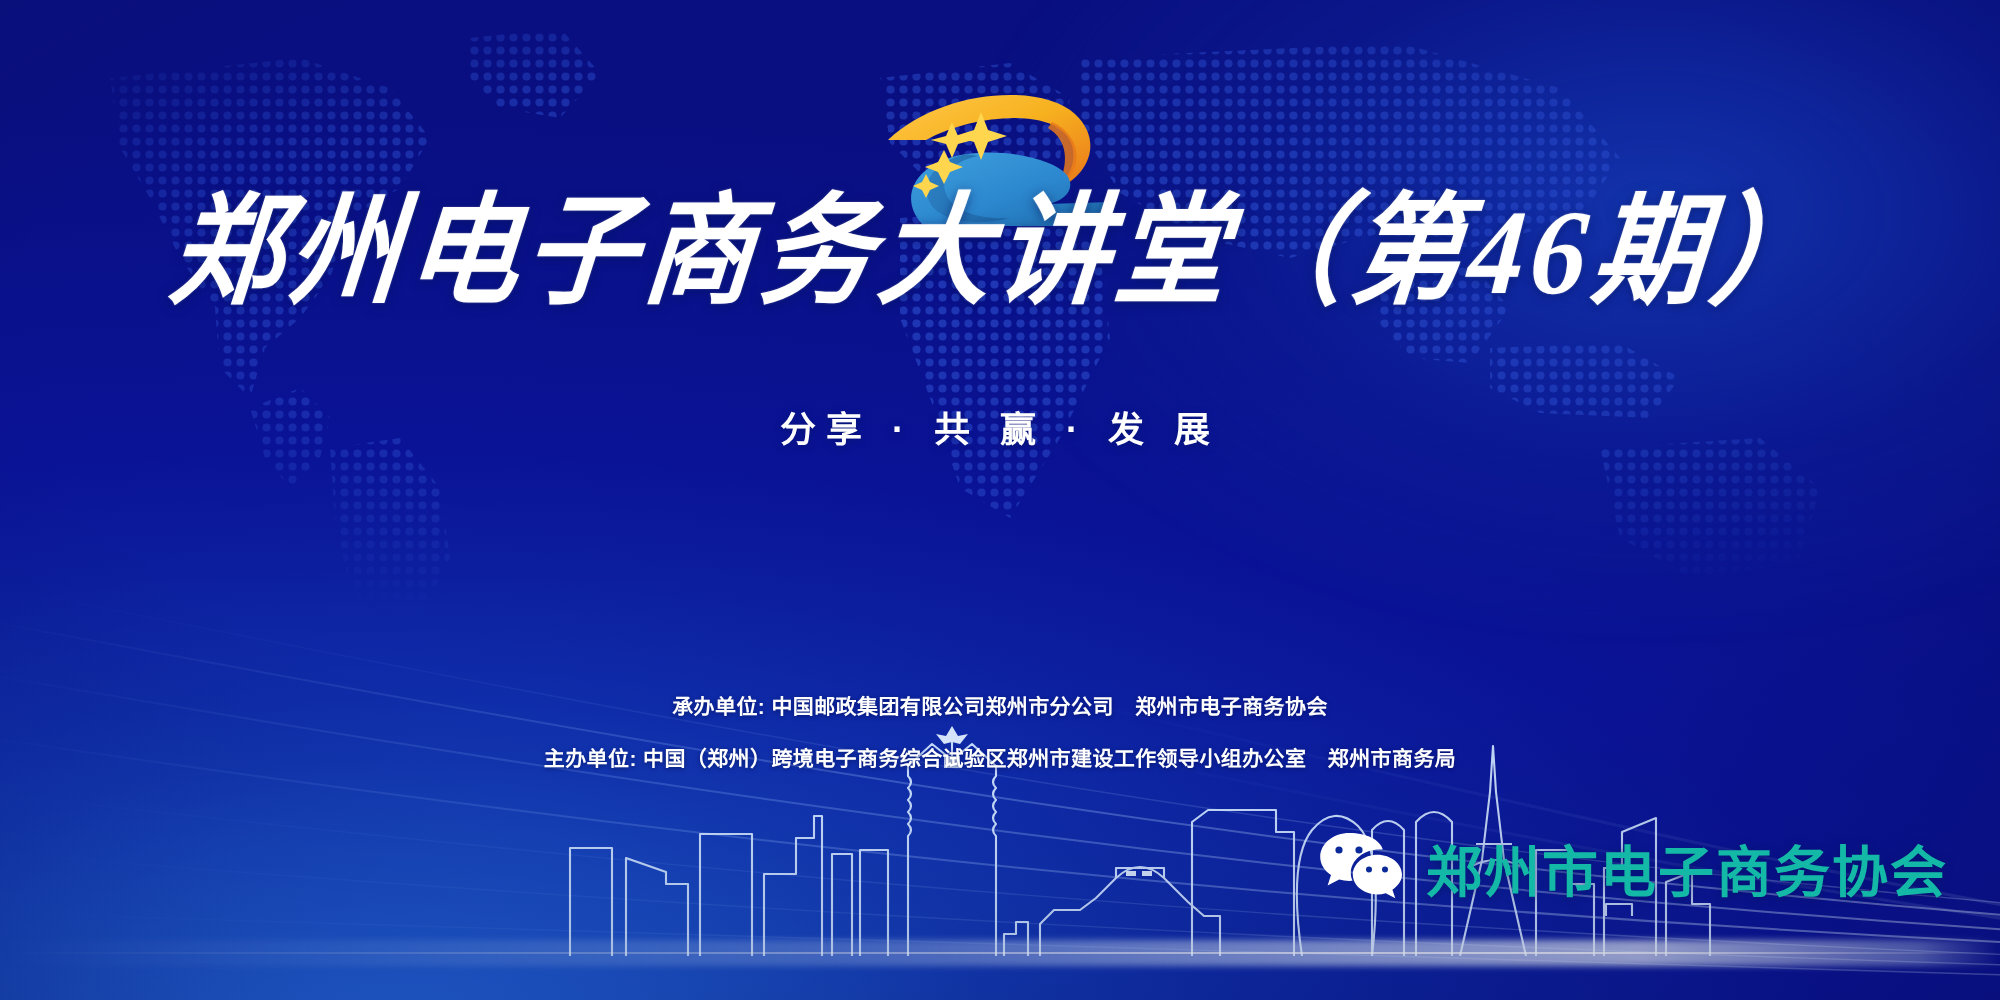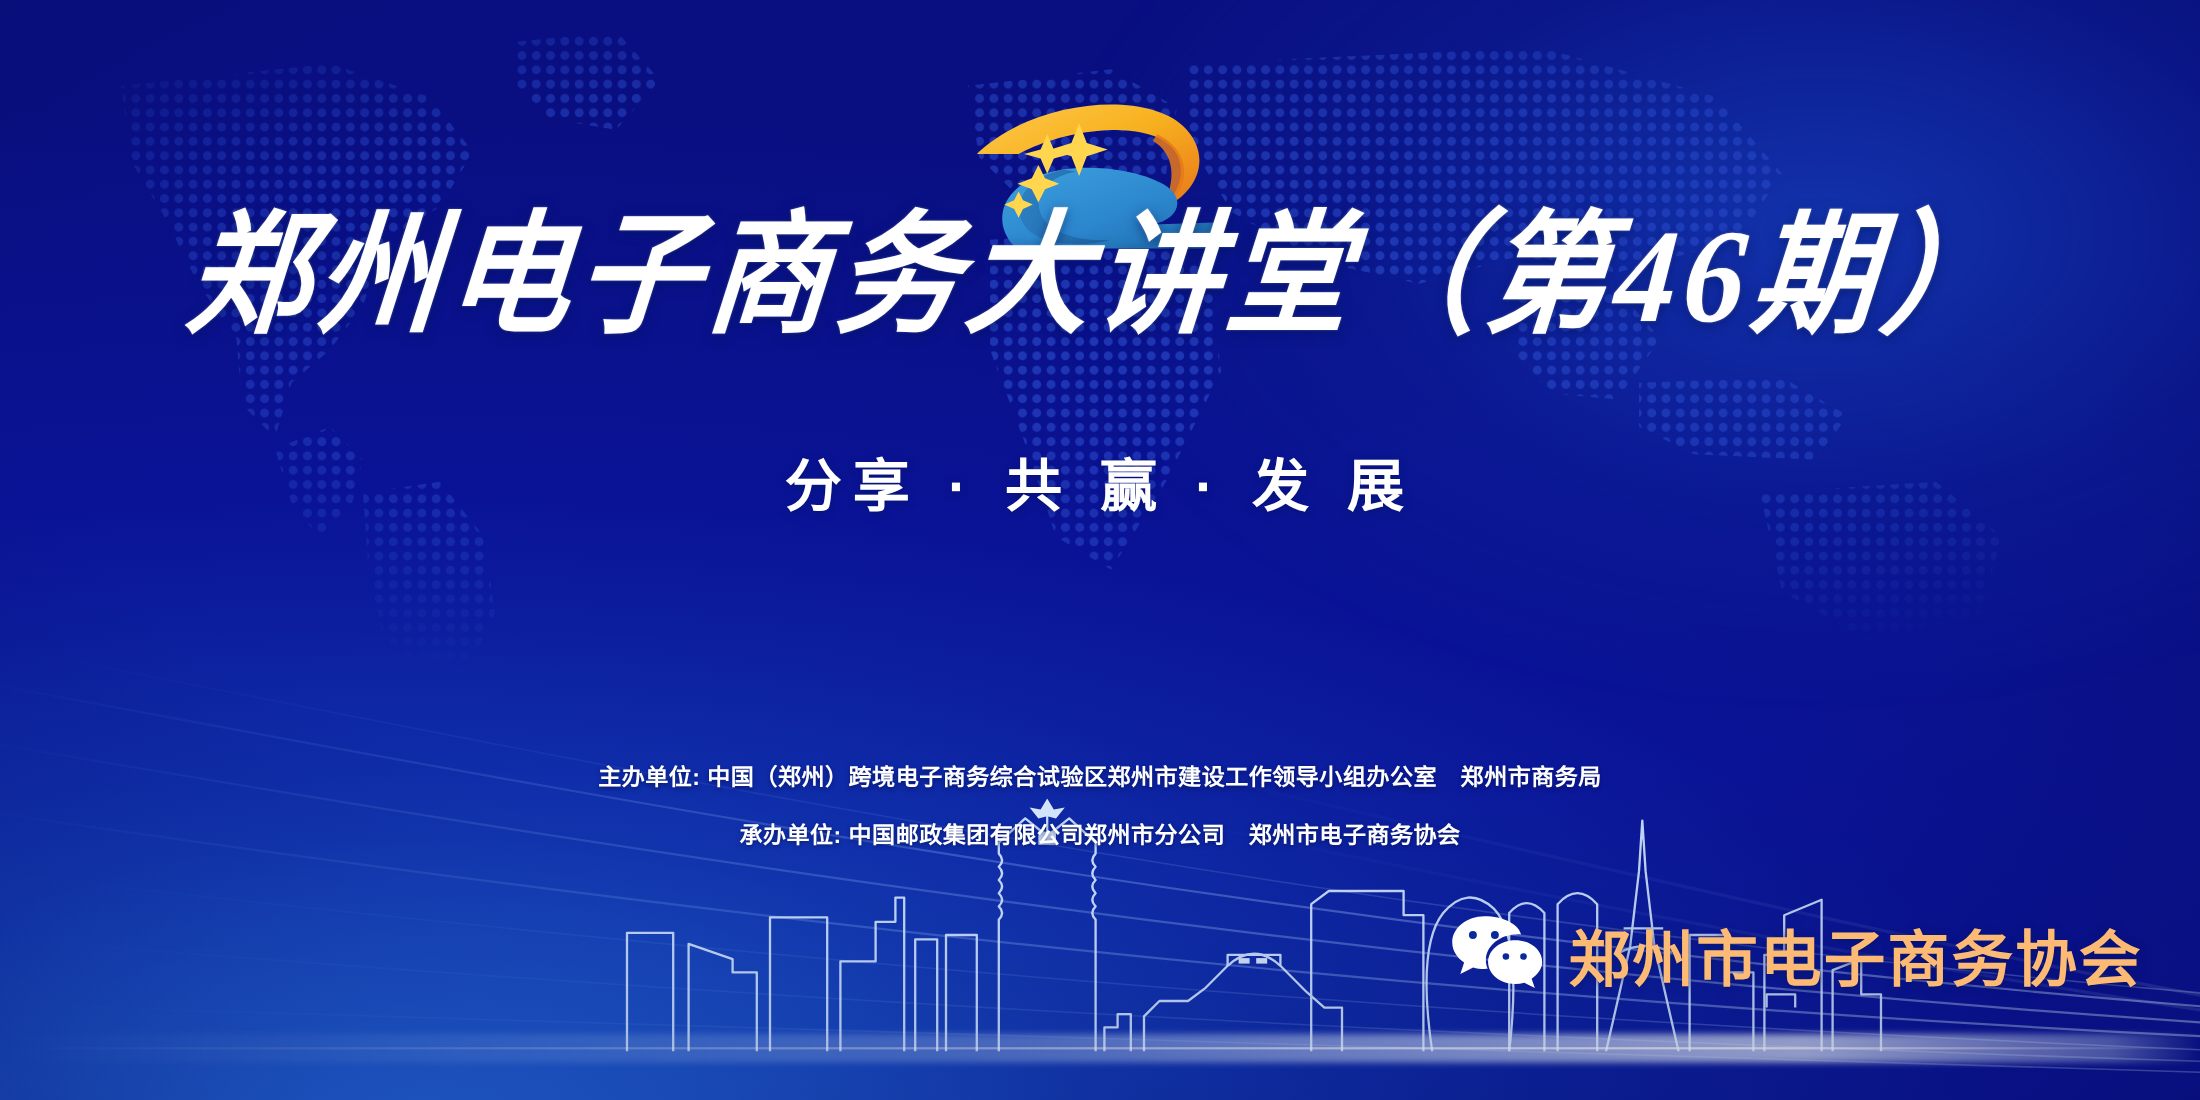--- a/index.html
+++ b/index.html
@@ -92,21 +92,21 @@
     white-space:nowrap;
     text-shadow:0 2px 10px rgba(0,20,90,.55), 0 0 2px rgba(255,255,255,.4);
     transform:skewX(-5deg) scaleY(1.08);
   }
   .subtitle{
     position:absolute;left:0;right:0;top:400px;
     text-align:center;
   }
   .subtitle span{
     display:inline-block;
-    font-size:52px;
+    font-size:36px;
     font-weight:700;
     color:#ffffff;
     letter-spacing:10px;
     white-space:nowrap;
     text-shadow:0 2px 7px rgba(0,20,90,.5);
   }
 
   
   .headline{
     position:absolute;left:0;right:0;top:545px;
@@ -140,21 +140,21 @@
     text-shadow:0 1px 4px rgba(0,15,80,.65);
   }
 
   
   .wechat{
     position:absolute;right:52px;bottom:92px;
     display:flex;align-items:center;gap:22px;
   }
   .wechat-icon{width:86px;height:74px;flex:0 0 auto;}
   .wechat-label{
-    font-size:56px;font-weight:700;color:#fdba74;
+    font-size:56px;font-weight:700;color:#14b8a6;
     letter-spacing:2px;white-space:nowrap;
     text-shadow:0 2px 8px rgba(0,20,90,.55);
   }
 </style>
 </head>
 <body>
 
 <div id="stage">
 
   <div class="bg-base"></div>
@@ -316,22 +316,22 @@
   <div class="title-wrap">
     <div class="title-main">郑州电子商务大讲堂（第46期）</div>
   </div>
 
   <div class="subtitle">
     <span>分享 · 共 赢 · 发 展</span>
   </div>
 
 
   <div class="credits">
+    <div class="line">承办单位: 中国邮政集团有限公司郑州市分公司　郑州市电子商务协会</div>
     <div class="line">主办单位: 中国（郑州）跨境电子商务综合试验区郑州市建设工作领导小组办公室　郑州市商务局</div>
-    <div class="line">承办单位: 中国邮政集团有限公司郑州市分公司　郑州市电子商务协会</div>
   </div>
 
   <div class="wechat">
     <svg class="wechat-icon" viewBox="0 0 86 74" aria-hidden="true">
       <path d="M31.5 2C15.3 2 2.2 12.6 2.2 25.7c0 7.4 4.2 14 10.8 18.3L9.6 54.4l11.6-5.9c3.2.9 6.7 1.4 10.3 1.4 1 0 2-.04 3-.12C33.3 47.2 32.8 44.6 32.8 42c0-13.1 13-23.6 29-23.6 1 0 2 .04 3 .12C62.3 8.9 48.4 2 31.5 2Z" fill="#ffffff"></path>
       <circle cx="21" cy="19" r="3.6" fill="#0b2a9a"></circle>
       <circle cx="41" cy="19" r="3.6" fill="#0b2a9a"></circle>
       <path d="M84 43.6c0-11-11-19.9-24.6-19.9S34.8 32.6 34.8 43.6 45.8 63.5 59.4 63.5c2.9 0 5.7-.4 8.3-1.2l9.6 4.9-2.9-8.5c5.6-3.6 9.6-9.1 9.6-15.1Z" fill="#ffffff"></path>
       <circle cx="51" cy="38.5" r="3" fill="#0b2a9a"></circle>
       <circle cx="67" cy="38.5" r="3" fill="#0b2a9a"></circle>

